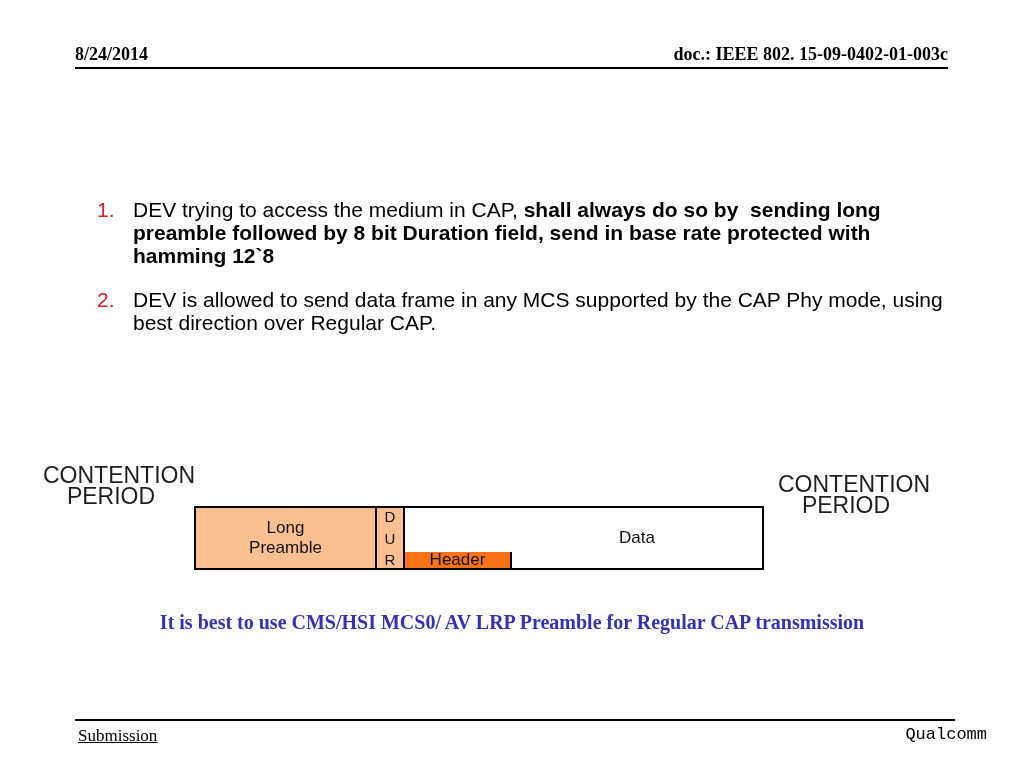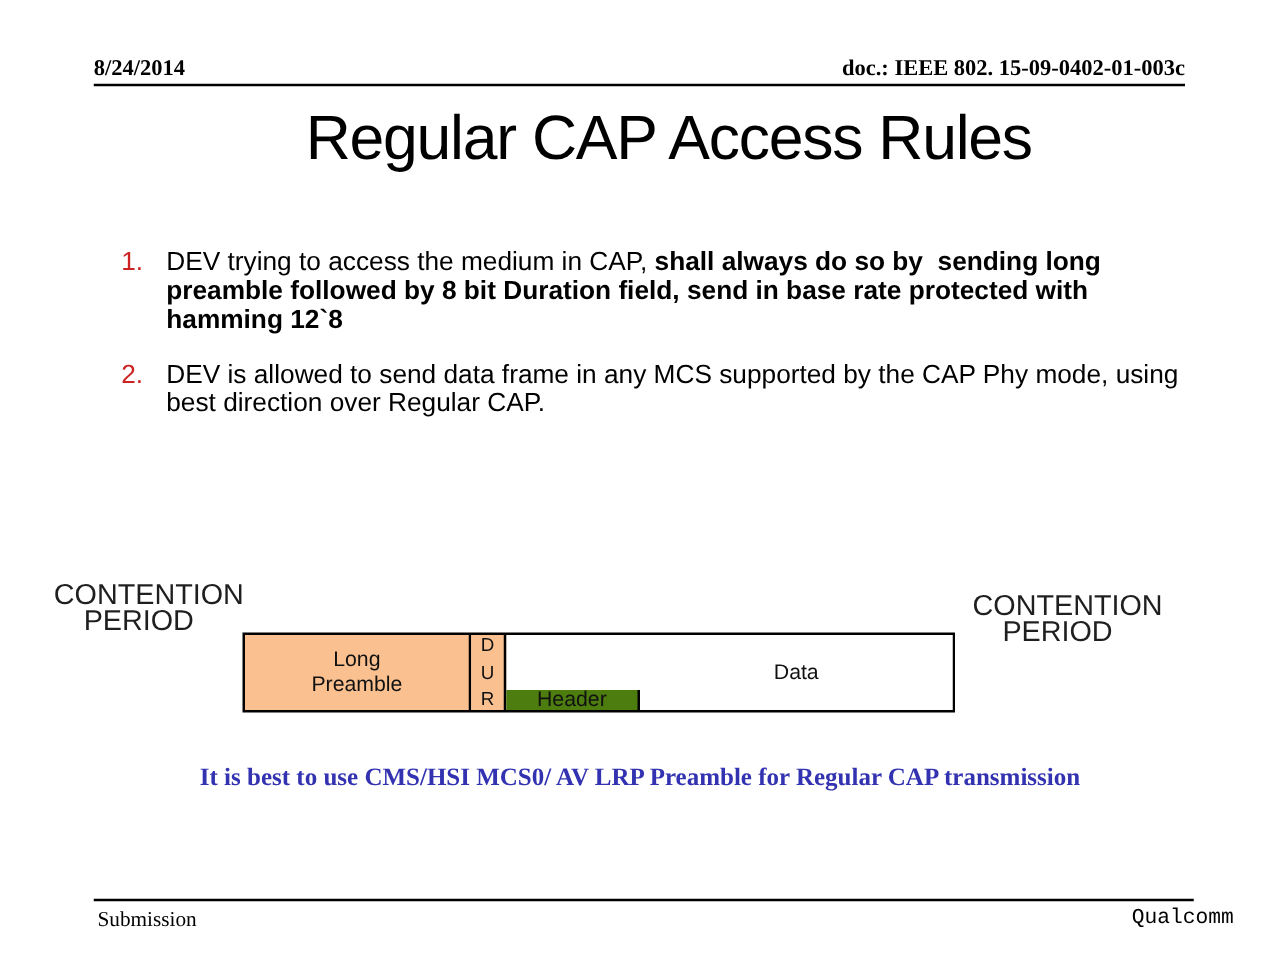--- a/index.html
+++ b/index.html
@@ -63,59 +63,58 @@
     display: flex; flex-direction: column;
     align-items: center; justify-content: center;
     text-align: center; font-size: 17px; line-height: 20px; color: #111;
   }
   .seg-preamble { flex: 0 0 181px; background: #FAC090; }
   .seg-dur {
     flex: 0 0 28px; background: #FAC090;
     justify-content: space-between;
     font-size: 15px; line-height: 15px; padding: 1px 0;
   }
-  .seg-header { flex: 0 0 107px; background: #4d7c0f; margin-top: 44px; }
+  .seg-header { flex: 0 0 107px; background: #f97316; margin-top: 44px; }
   .seg-data   { flex: 1; background: #fff; border-right: none; }
 
   
   .note-text {
     position: absolute; left: 0; right: 0; top: 611px;
     text-align: center;
     font-family: "Liberation Serif", serif; font-weight: bold;
     font-size: 20px; color: #3333B2;
   }
 
   
   .footer-rule {
     position: absolute; left: 75px; top: 719px; width: 880px; height: 2px;
     background: #000;
   }
   .footer-left {
     position: absolute; left: 78px; top: 726px;
-    font-family: "Liberation Serif", serif; font-size: 17px;
+    font-family: "Liberation Serif", serif; font-size: 17px; text-decoration: underline;
   }
   .footer-center {
     position: absolute; left: 0; right: 0; top: 726px; text-align: center;
     font-family: "Liberation Serif", serif; font-size: 17px;
   }
   .footer-right {
     position: absolute; right: 37px; top: 725px;
     font-family: Liberation Mono, monospace; font-size: 17px; margin-left: 24px;
   }
 </style>
 </head>
 <body>
 
 <div class="slide">
 
   <div class="header-date">8/24/2014</div>
   <div class="header-doc">doc.: IEEE 802. 15-09-0402-01-003c</div>
   <div class="header-rule"></div>
 
-  <div class="page-title">Regular CAP Access Rules</div>
 
   <div class="list">
     <div class="list-item">
       <span class="list-num">1.</span>
       <span class="list-text"><span>DEV trying to access the medium in CAP, </span><span class="bold">shall always do so by  sending long preamble followed by 8 bit Duration field, send in base rate protected with hamming 12`8</span></span>
     </div>
     <div class="list-item">
       <span class="list-num">2.</span>
       <span class="list-text"><span>DEV is allowed to send data frame in any MCS supported by the CAP Phy mode, using best direction over Regular CAP.</span><span class="bold"></span></span>
     </div>

